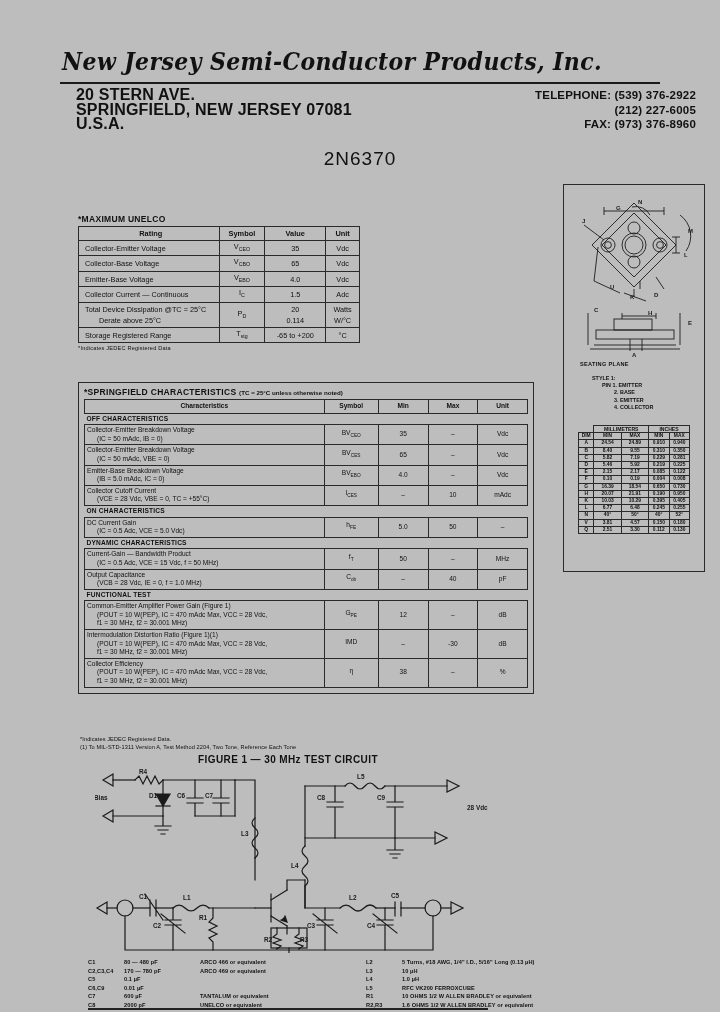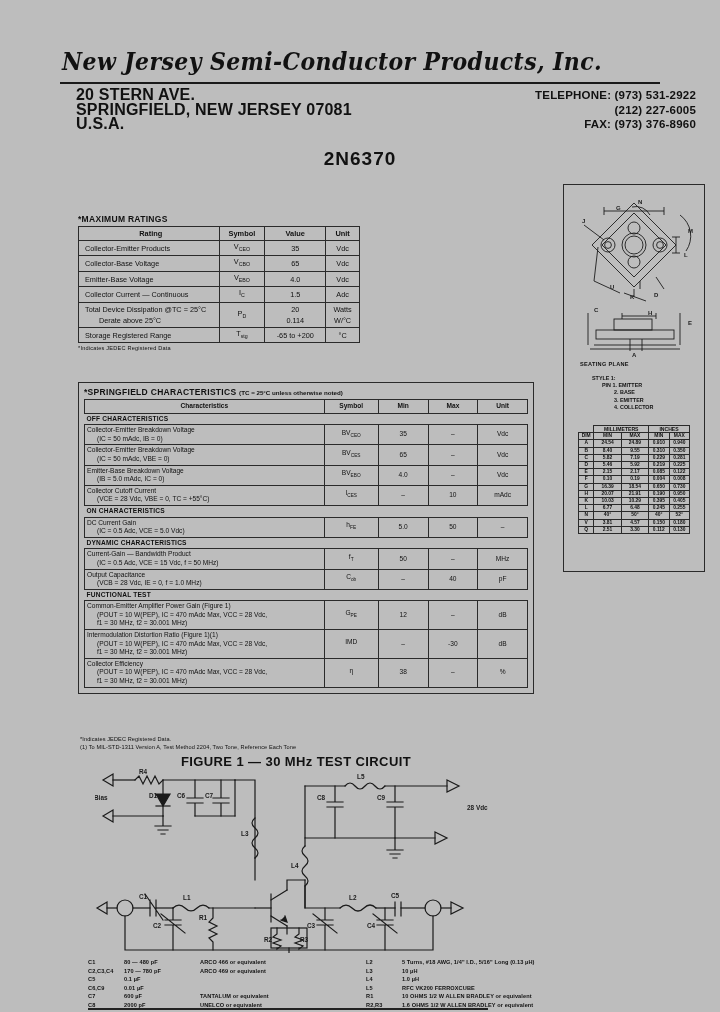--- a/index.html
+++ b/index.html
@@ -21,21 +21,21 @@
     letter-spacing:0.4px;
     transform:scaleY(1.08);
     white-space:nowrap;
   }
   .logo-rule{position:absolute;left:60px;top:82px;width:600px;height:2px;background:#1a1a1a;}
   .addr{position:absolute;left:44px;top:88px;font-size:16px;font-weight:700;line-height:14.5px;letter-spacing:0.2px;margin-left:32px;}
   .addr div{white-space:nowrap;}
   .contact{position:absolute;right:24px;top:88px;font-size:11.5px;font-weight:700;line-height:14.5px;text-align:right;letter-spacing:0.2px;}
   .contact div{white-space:nowrap;}
 
-  .part-no{position:absolute;left:0;top:148px;width:720px;text-align:center;font-size:19px;font-weight:700;letter-spacing:1px;}
+  .part-no{position:absolute;left:0;top:148px;width:720px;text-align:center;font-size:19px;font-weight:400;letter-spacing:1px;}
   .part-sub{position:absolute;left:0;top:172px;width:720px;text-align:center;font-size:10px;font-weight:600;letter-spacing:0.6px;}
 
   
   .tbl{border-collapse:collapse;width:100%;border-radius:8px;}
   .tbl td,.tbl th{border:1px solid #2a2a2a;font-size:7.3px;padding:1px 2px;line-height:9px;}
 
   .sec-title{font-size:8.5px;font-weight:700;letter-spacing:0.3px;margin-bottom:2px;}
   .sec-title .small{font-size:6.2px;font-weight:600;letter-spacing:0;}
 
   
@@ -63,21 +63,21 @@
   .pkg{position:absolute;left:563px;top:184px;width:140px;height:386px;border:1px solid #2a2a2a;background:transparent;}
   .pkg svg{position:absolute;left:0;top:0;}
   .seating{position:absolute;left:16px;top:176px;font-size:5.6px;font-weight:700;letter-spacing:0.3px;}
   .style{position:absolute;left:28px;top:190px;font-size:5.4px;font-weight:700;line-height:7.2px;}
   .style .ind{padding-left:10px;}
   .dimtbl{position:absolute;left:14px;top:240px;width:112px;border-collapse:collapse;}
   .dimtbl td,.dimtbl th{border:1px solid #2a2a2a;font-size:4.9px;line-height:6.2px;text-align:center;padding:0;font-weight:600;}
   .dimtbl .u{font-size:5.1px;font-weight:700;}
 
   
-  .fig-title{position:absolute;left:16px;top:754px;width:560px;text-align:center;font-size:13px;font-weight:700;letter-spacing:0.4px;}
+  .fig-title{position:absolute;left:8px;top:754px;width:560px;text-align:center;font-size:10px;font-weight:700;letter-spacing:0.4px;}
   .circuit{position:absolute;left:95px;top:768px;}
 
   
   .legend{position:absolute;left:88px;top:958px;width:545px;font-size:5.6px;line-height:8.6px;font-weight:700;letter-spacing:0.1px;}
   .legend table{border-collapse:collapse;width:100%;}
   .legend td{padding:0 2px 0 0;vertical-align:top;white-space:nowrap;}
   .legend .ref{width:34px;}
   .legend .val{width:74px;}
   .legend .desc{width:150px;}
   .legend .ref2{width:34px;padding-left:14px;}
@@ -92,39 +92,39 @@
   <div class="logo">New Jersey Semi-Conductor Products, Inc.</div>
   <div class="logo-rule"></div>
 
   <div class="addr">
     <div>20 STERN AVE.</div>
     <div>SPRINGFIELD, NEW JERSEY 07081</div>
     <div>U.S.A.</div>
   </div>
 
   <div class="contact">
-    <div>TELEPHONE: (973) 531-2922</div>
+    <div>TELEPHONE: (539) 376-2922</div>
     <div>(212) 227-6005</div>
     <div>FAX: (973) 376-8960</div>
   </div>
 
   <div class="part-no">2N6370</div>
 
   <div class="maxbox">
-    <div class="sec-title">*MAXIMUM RATINGS</div>
+    <div class="sec-title">*MAXIMUM UNELCO</div>
     <table class="tbl">
       <tbody>
           <tr class="hdr">
         <td class="c1" style="text-align:center">Rating</td>
         <td class="c2">Symbol</td>
         <td class="c3">Value</td>
         <td class="c4">Unit</td>
       </tr>
       <tr>
-        <td class="c1">Collector-Emitter Products</td>
+        <td class="c1">Collector-Emitter Voltage</td>
         <td class="c2"><span>V</span><sub>CEO</sub></td>
         <td class="c3">35</td>
         <td class="c4">Vdc</td>
       </tr>
       <tr>
         <td class="c1">Collector-Base Voltage</td>
         <td class="c2"><span>V</span><sub>CBO</sub></td>
         <td class="c3">65</td>
         <td class="c4">Vdc</td>
       </tr>

